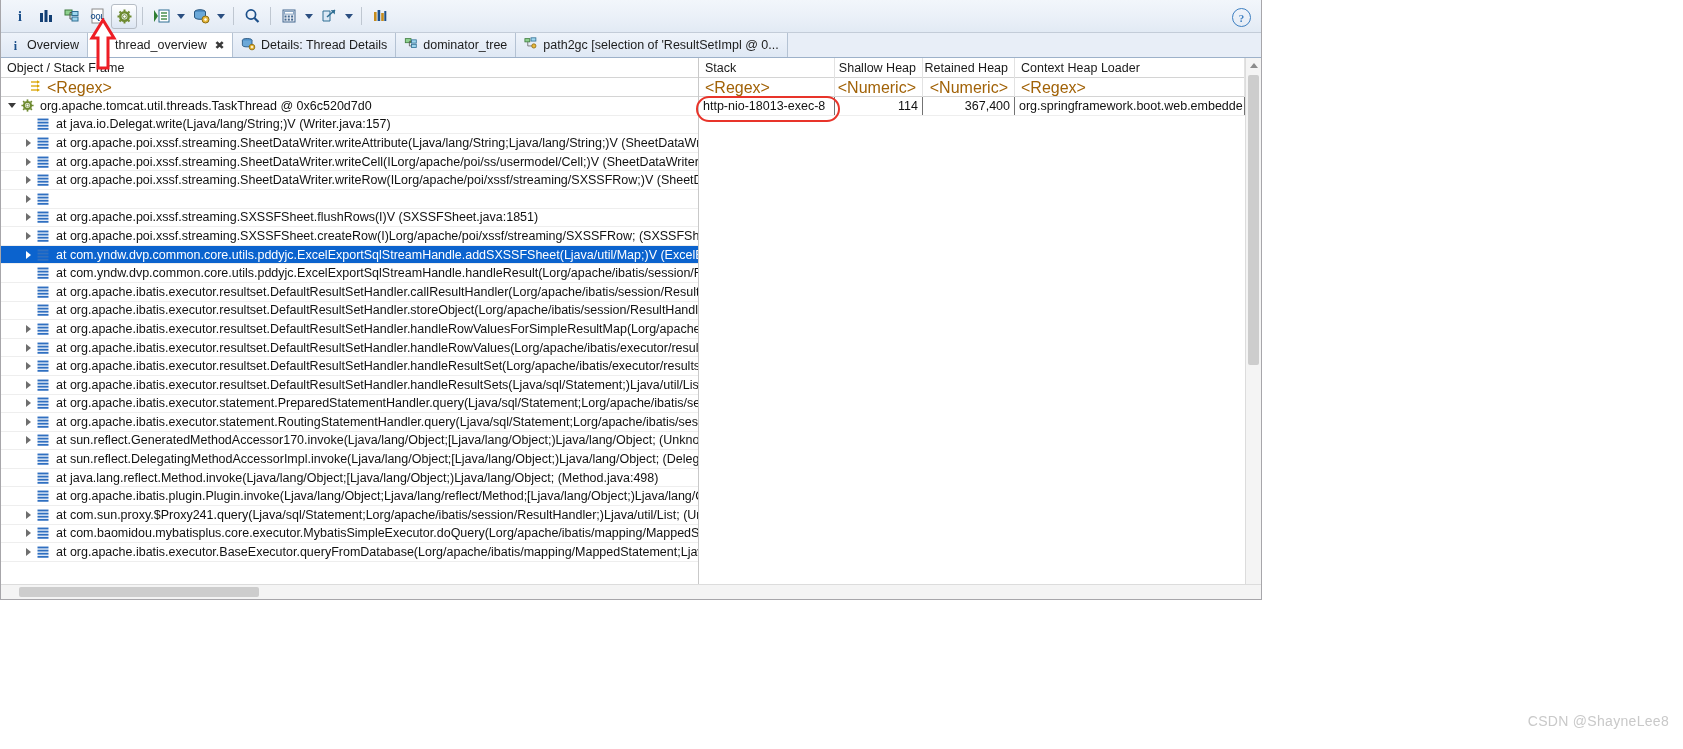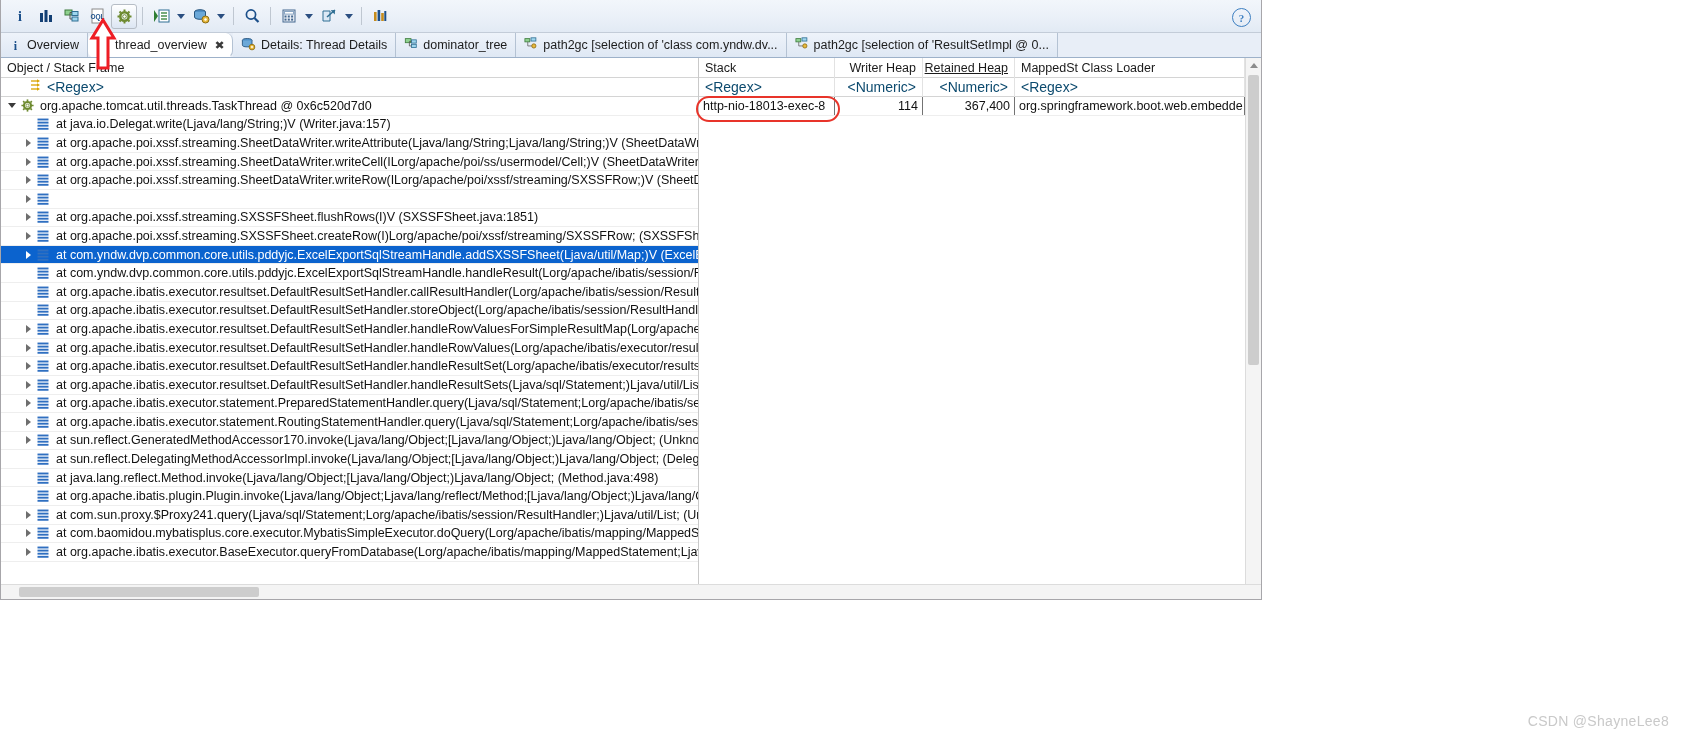--- a/index.html
+++ b/index.html
@@ -90,21 +90,20 @@
     background: linear-gradient(to bottom,#eef3fa,#dfe8f4);
     white-space: nowrap;
     cursor: default;
     box-sizing: border-box;
     position: relative;
   }
   .tab.selected {
     background: #ffffff;
     border-bottom: 1px solid #ffffff;
     margin-bottom: -1px;
-    border-radius: 7px;
   }
   .tab .tab-close {
     color: #3a3a3a;
     font-size: 11px;
     margin-left: 3px;
     transform: scaleX(1.1);
   }
 
   
   .panes {
@@ -149,22 +148,22 @@
     white-space: nowrap;
     border-right: 1px solid #e2e2e2;
     height: 20px;
     line-height: 20px;
   }
   .filterrow {
     display: flex;
     height: 19px;
     border-bottom: 1px solid #d4d4d4;
     background: #ffffff;
-    font-size: 14px;
-    color: #0c4a6e;
+    font-size: 16px;
+    color: #a16207;
     align-items: center;
     box-sizing: border-box;
   }
   .filterrow .cell {
     padding: 0 6px;
     box-sizing: border-box;
     overflow: hidden;
     white-space: nowrap;
     border-right: 1px solid #e2e2e2;
     height: 19px;
@@ -510,31 +509,20 @@
           <svg width="14" height="13" viewBox="0 0 16 16">
             <rect x="1" y="2" width="7" height="5" fill="#8fd18f" stroke="#3c7b3c"></rect>
             <rect x="8.5" y="3.5" width="6" height="4" fill="#9fd6ee" stroke="#2f6f93"></rect>
             <rect x="8.5" y="9" width="6" height="4" fill="#9fd6ee" stroke="#2f6f93"></rect>
             <path d="M8.5 5.5 L6 5.5 M8.5 11 L6 11 M6 5.5 L6 11" stroke="#555" fill="none"></path>
           </svg>
         </span>
         <span>dominator_tree</span>
       </div>
 
-      <div class="tab">
-        <span>
-          <svg width="14" height="13" viewBox="0 0 16 16">
-            <rect x="0.5" y="2" width="6" height="4" fill="#8fd18f" stroke="#3c7b3c"></rect>
-            <rect x="8" y="1" width="6" height="4" fill="#9fd6ee" stroke="#2f6f93"></rect>
-            <path d="M4 6 L4 11 L9 11" stroke="#666" fill="none"></path>
-            <circle cx="11.5" cy="11" r="2.6" fill="#e8b93c" stroke="#8a6a11"></circle>
-          </svg>
-        </span>
-        <span>path2gc  [selection of 'class com.yndw.dv...</span>
-      </div>
 
       <div class="tab">
         <span>
           <svg width="14" height="13" viewBox="0 0 16 16">
             <rect x="0.5" y="2" width="6" height="4" fill="#8fd18f" stroke="#3c7b3c"></rect>
             <rect x="8" y="1" width="6" height="4" fill="#9fd6ee" stroke="#2f6f93"></rect>
             <path d="M4 6 L4 11 L9 11" stroke="#666" fill="none"></path>
             <circle cx="11.5" cy="11" r="2.6" fill="#e8b93c" stroke="#8a6a11"></circle>
           </svg>
         </span>
@@ -947,23 +935,23 @@
               <div class="row-label">at org.apache.ibatis.executor.BaseExecutor.queryFromDatabase(Lorg/apache/ibatis/mapping/MappedStatement;Ljava</div>
             </div>
           </div>
       </div>
 
       <div class="pane-divider"></div>
 
       <div class="pane-right">
         <div class="colhead" id="right-colhead">
             <div class="cell" style="width: 136px;">Stack</div>
-            <div class="cell align-r" style="width: 88px; display: flex; justify-content: flex-end;">Writer Heap</div>
-            <div class="cell align-r" style="width: 92px; display: flex; justify-content: flex-end; text-decoration: underline;">Retained Heap</div>
-            <div class="cell" style="width: 230px;">MappedSt Class Loader</div>
+            <div class="cell align-r" style="width: 88px; display: flex; justify-content: flex-end;">Shallow Heap</div>
+            <div class="cell align-r" style="width: 92px; display: flex; justify-content: flex-end;">Retained Heap</div>
+            <div class="cell" style="width: 230px;">Context Heap Loader</div>
           </div>
         <div class="filterrow" id="right-filterrow">
             <div class="cell" style="width: 136px;">&lt;Regex&gt;</div>
             <div class="cell align-r" style="width: 88px; justify-content: flex-end;">&lt;Numeric&gt;</div>
             <div class="cell align-r" style="width: 92px; justify-content: flex-end;">&lt;Numeric&gt;</div>
             <div class="cell" style="width: 230px;">&lt;Regex&gt;</div>
           </div>
         <div class="tree" id="right-rows">
             <div class="rrow">
               <div class="cell" style="width: 136px;">http-nio-18013-exec-8</div>

